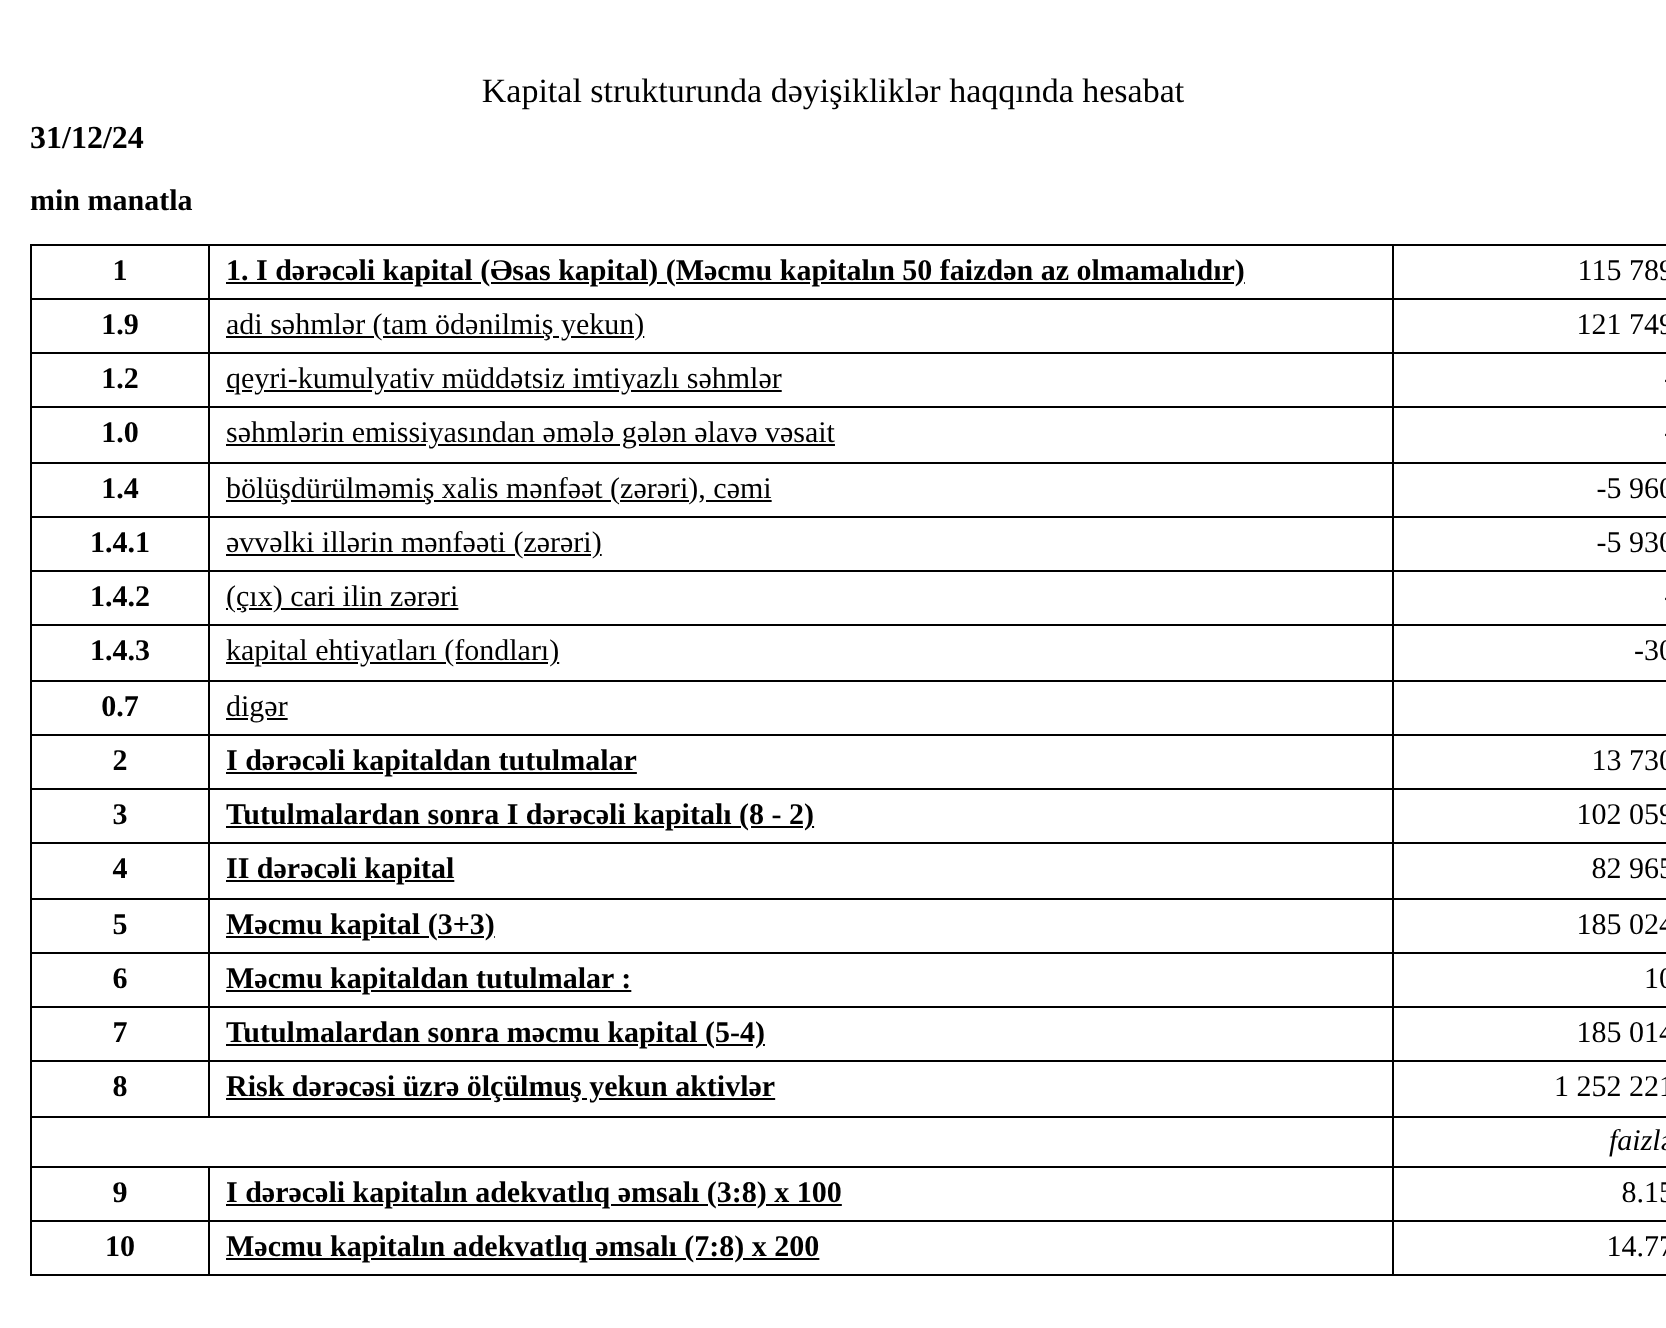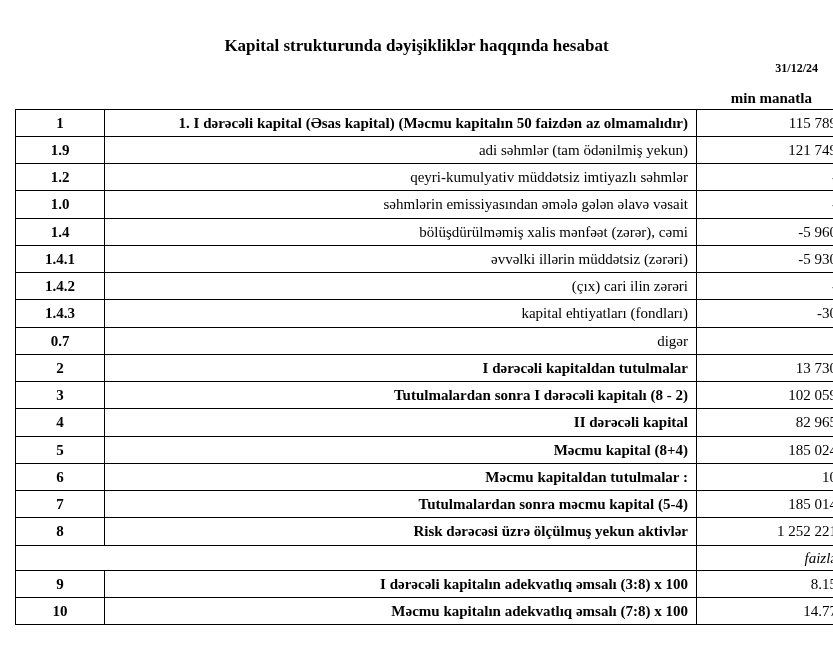--- a/index.html
+++ b/index.html
@@ -14,58 +14,59 @@
     color: #000000;
     position: relative;
     overflow: hidden;
   }
   .page {
     padding: 34px 15px 0 15px;
     box-sizing: border-box;
   }
   .report-title {
     text-align: center;
-    font-weight: bold;
+    font-weight: normal;
     font-size: 17px;
     line-height: 1.45;
     margin: 0 0 2px 0;
   }
   .report-date {
-    text-align: right;
+    text-align: left;
     font-weight: bold;
-    font-size: 12px;
+    font-size: 16px;
     margin: 0 0 14px 0;
   }
   .unit-label {
-    text-align: right;
+    text-align: left;
     font-weight: bold;
     font-size: 15px;
     padding-right: 6px;
-    margin-bottom: 2px;
+    margin-bottom: 12px;
   }
   table.capital-table {
     width: 803px;
     border-collapse: collapse;
     table-layout: fixed;
     font-size: 15px;
   }
   table.capital-table td {
     border: 1px solid #000000;
     padding: 3px 8px;
     vertical-align: middle;
     line-height: 1.35;
   }
   td.col-num {
     width: 72px;
     text-align: center;
     font-weight: bold;
   }
   td.col-label {
     width: 575px;
-    text-align: right;
+    text-align: left;
+    text-decoration: underline;
   }
   td.col-label.bold {
     font-weight: bold;
   }
   td.col-value {
     width: 132px;
     text-align: right;
   }
   tr.separator-row td {
     font-style: italic;
@@ -99,26 +100,26 @@
           <td class="col-label">qeyri-kumulyativ müddətsiz imtiyazlı səhmlər</td>
           <td class="col-value">-</td>
         </tr>
         <tr>
           <td class="col-num">1.0</td>
           <td class="col-label">səhmlərin emissiyasından əmələ gələn  əlavə vəsait</td>
           <td class="col-value">-</td>
         </tr>
         <tr>
           <td class="col-num">1.4</td>
-          <td class="col-label">bölüşdürülməmiş xalis mənfəət (zərər), cəmi</td>
+          <td class="col-label">bölüşdürülməmiş xalis mənfəət (zərəri), cəmi</td>
           <td class="col-value">-5 960</td>
         </tr>
         <tr>
           <td class="col-num">1.4.1</td>
-          <td class="col-label">əvvəlki illərin müddətsiz (zərəri)</td>
+          <td class="col-label">əvvəlki illərin mənfəəti (zərəri)</td>
           <td class="col-value">-5 930</td>
         </tr>
         <tr>
           <td class="col-num">1.4.2</td>
           <td class="col-label">(çıx) cari ilin zərəri</td>
           <td class="col-value">-</td>
         </tr>
         <tr>
           <td class="col-num">1.4.3</td>
           <td class="col-label">kapital ehtiyatları (fondları)</td>
@@ -139,21 +140,21 @@
           <td class="col-label bold">Tutulmalardan  sonra I dərəcəli kapitalı (8 - 2)</td>
           <td class="col-value">102 059</td>
         </tr>
         <tr>
           <td class="col-num">4</td>
           <td class="col-label bold">II dərəcəli  kapital</td>
           <td class="col-value">82 965</td>
         </tr>
         <tr>
           <td class="col-num">5</td>
-          <td class="col-label bold">Məcmu kapital (8+4)</td>
+          <td class="col-label bold">Məcmu kapital (3+3)</td>
           <td class="col-value">185 024</td>
         </tr>
         <tr>
           <td class="col-num">6</td>
           <td class="col-label bold">Məcmu kapitaldan tutulmalar :</td>
           <td class="col-value">10</td>
         </tr>
         <tr>
           <td class="col-num">7</td>
           <td class="col-label bold">Tutulmalardan sonra məcmu kapital (5-4)</td>
@@ -168,18 +169,18 @@
           <td colspan="2">&nbsp;</td>
           <td class="col-value">faizlə</td>
         </tr>
         <tr>
           <td class="col-num">9</td>
           <td class="col-label bold">I dərəcəli  kapitalın  adekvatlıq əmsalı (3:8) x 100</td>
           <td class="col-value">8.15</td>
         </tr>
         <tr>
           <td class="col-num">10</td>
-          <td class="col-label bold">Məcmu kapitalın  adekvatlıq  əmsalı (7:8) x 100</td>
+          <td class="col-label bold">Məcmu kapitalın  adekvatlıq  əmsalı (7:8) x 200</td>
           <td class="col-value">14.77</td>
         </tr>
       </tbody>
   </table>
 </div>
 
 </body></html>

